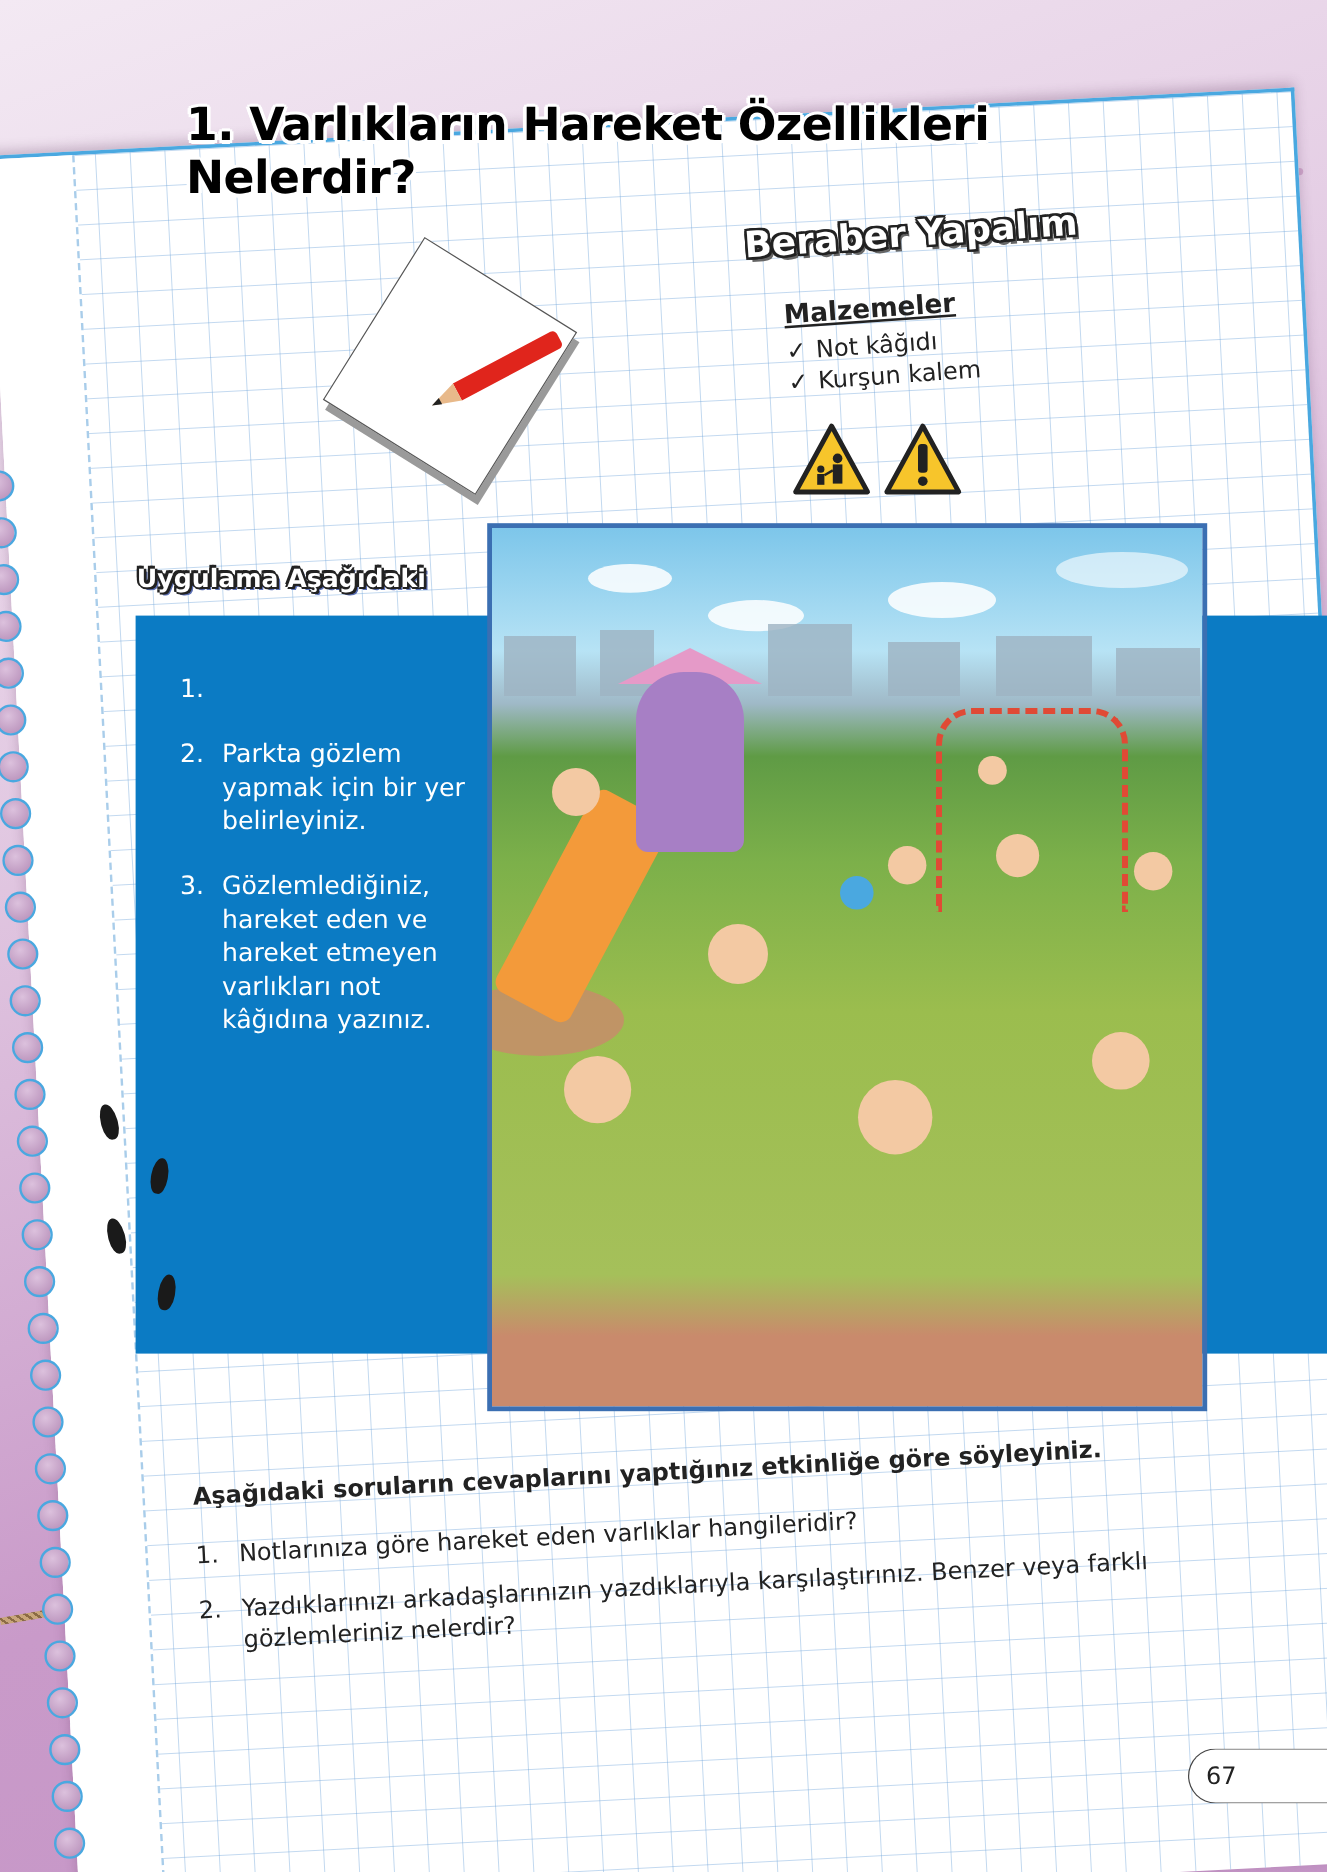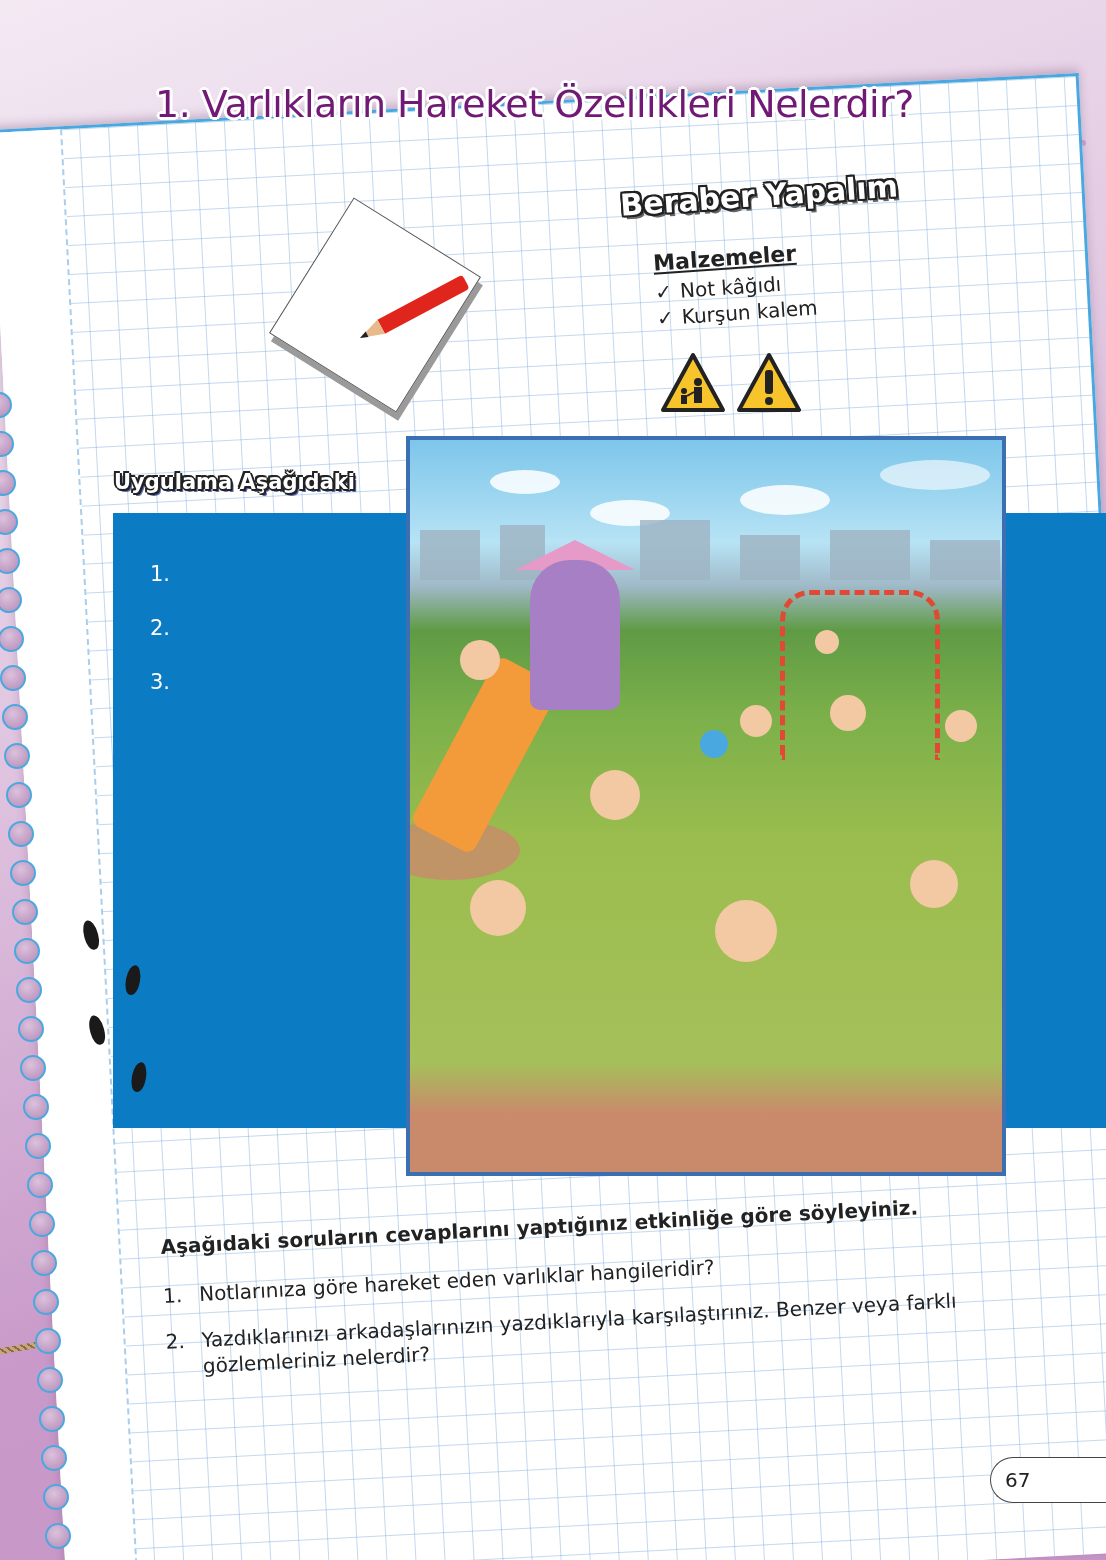--- a/index.html
+++ b/index.html
@@ -37,21 +37,21 @@
     position: absolute; left: 14px; width: 26px; height: 26px; border-radius: 50%;
     background: radial-gradient(circle at 40% 35%, #dcc1dd, #b48bb6);
     border: 2px solid #4aa8e0;
   }
 
   .content { position: absolute; inset: 0; }
 
   .title {
     position: absolute; left: 155px; top: 82px; width: 800px;
     font-family: "DejaVu Sans", sans-serif;
-    font-weight: normal; font-size: 38px; color: #701a75;
+    font-weight: bold; font-size: 38px; color: #000000;
     letter-spacing: -0.5px;
     text-shadow:
       3px 0 0 #fff, -3px 0 0 #fff, 0 3px 0 #fff, 0 -3px 0 #fff,
       2px 2px 0 #fff, -2px -2px 0 #fff, 2px -2px 0 #fff, -2px 2px 0 #fff;
   }
 
   
   .notepad {
     position: absolute; left: 300px; top: 225px; width: 150px; height: 160px;
     background: #fff; border: 1.5px solid #555;
@@ -231,23 +231,25 @@
   </div>
 
   <div class="blue-panel"></div>
   <div class="steps-heading">Uygulama Aşağıdaki</div>
   <div class="steps">
     <div class="step">
       <span class="num">1.</span>
     </div>
     <div class="step">
       <span class="num">2.</span>
+      <span>Parkta gözlem yapmak için bir yer belirleyiniz.</span>
     </div>
     <div class="step">
       <span class="num">3.</span>
+      <span>Gözlemlediğiniz, hareket eden ve hareket etmeyen varlıkları not kâğıdına yazınız.</span>
     </div>
   </div>
 
   <div class="footprint" style="left:84px;top:920px;transform:rotate(-15deg);"></div>
   <div class="footprint" style="left:126px;top:965px;transform:rotate(10deg);"></div>
   <div class="footprint" style="left:90px;top:1015px;transform:rotate(-15deg);"></div>
   <div class="footprint" style="left:132px;top:1062px;transform:rotate(10deg);"></div>
 
   <div class="illus">
     <div class="cloud" style="left:80px;top:30px;width:70px;height:24px;"></div>

